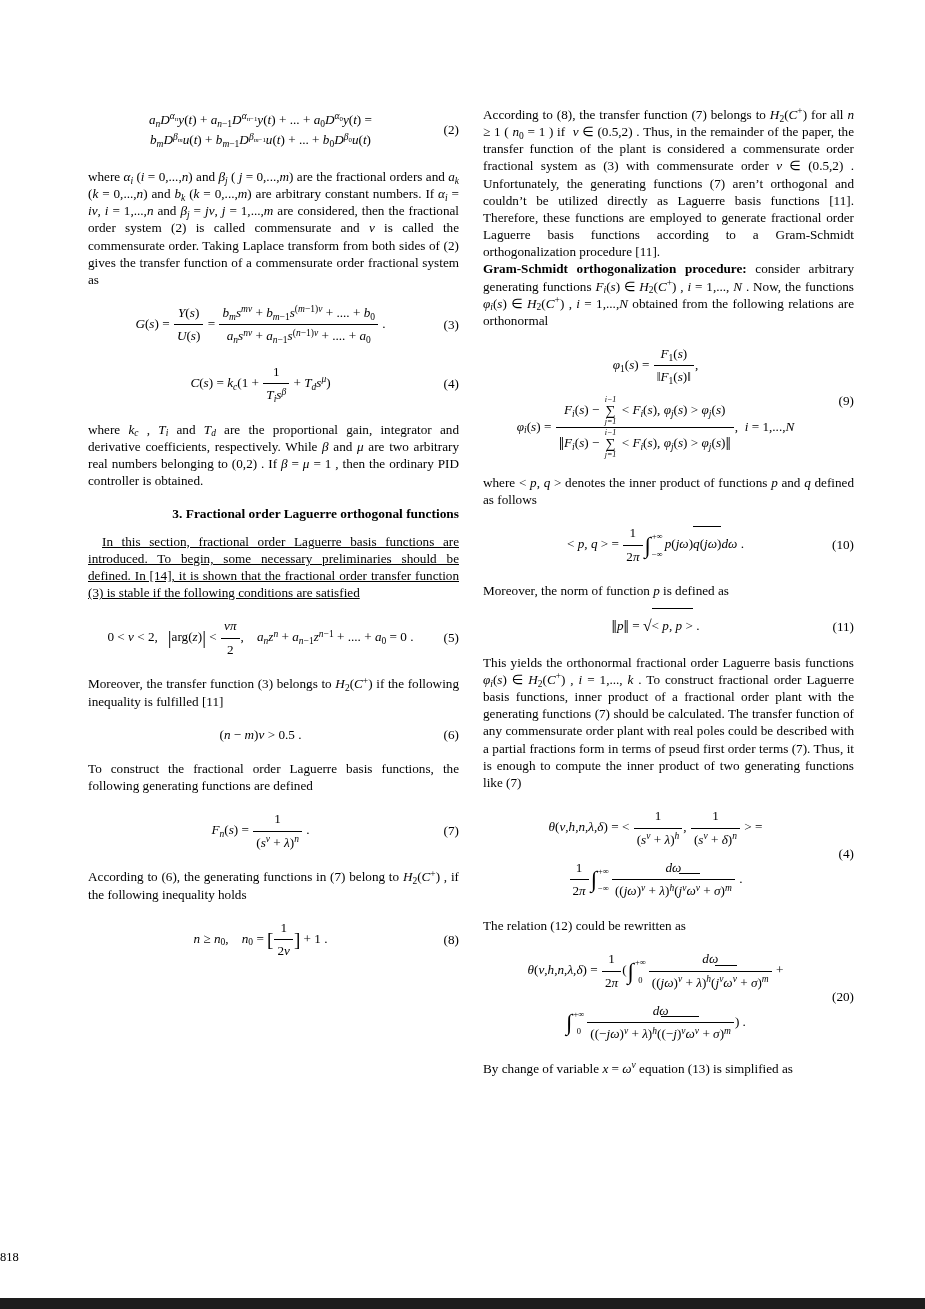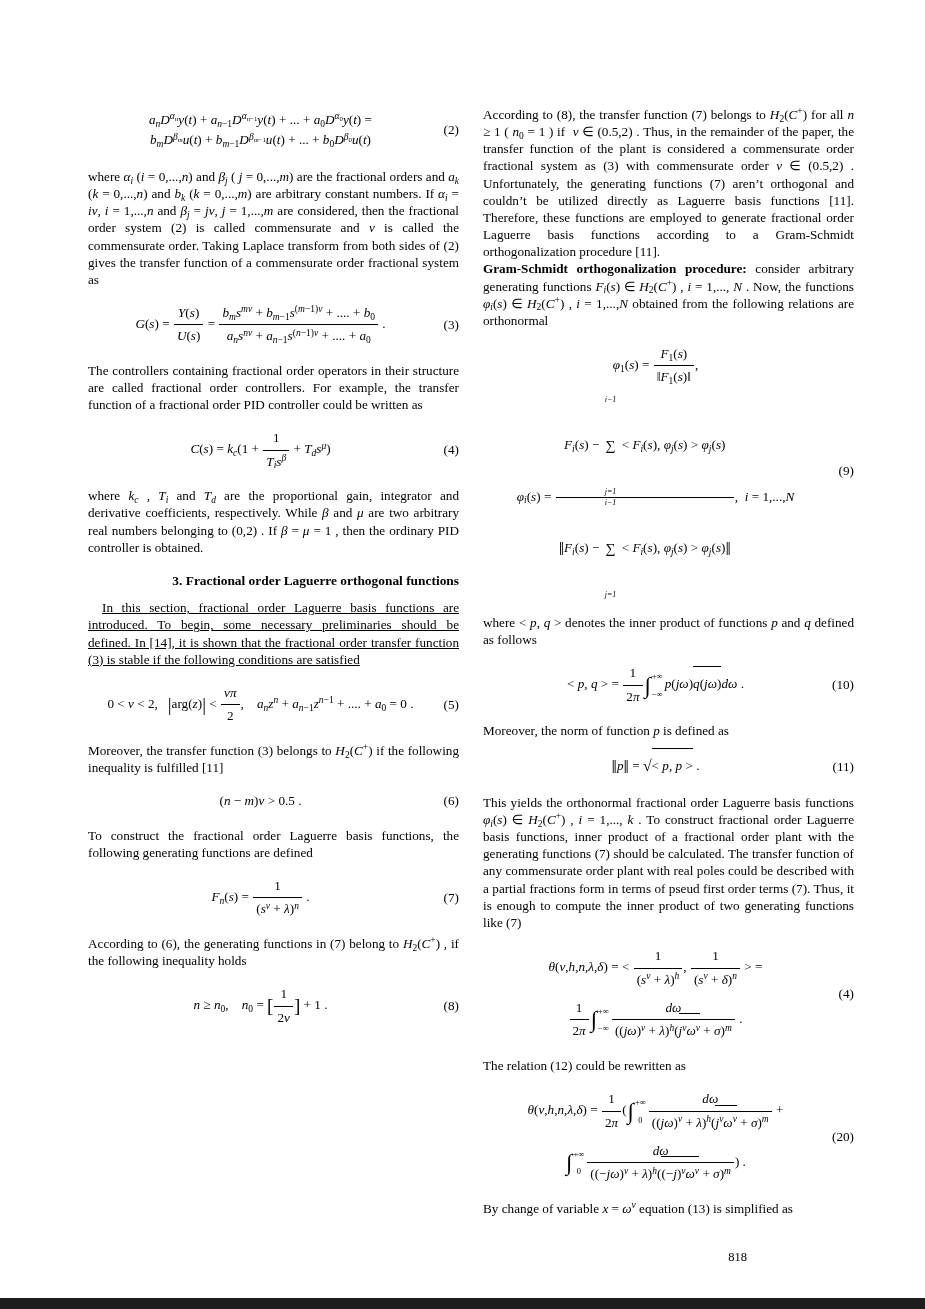--- a/index.html
+++ b/index.html
@@ -34,35 +34,35 @@
   .mt { margin-top:8px; }
 
   sub, sup { font-size:0.72em; line-height:0; position:relative; vertical-align:baseline; }
   sup { top:-0.5em; }
   sub { top:0.28em; }
 
   .frac { display:inline-block; vertical-align:middle; text-align:center; margin:0 1px; }
   .frac > .num { display:block; padding:0 3px 1px 3px; }
   .frac > .den { display:block; border-top:1px solid #000; padding:1px 3px 0 3px; }
 
-  .sum { display:inline-flex; flex-direction:column; align-items:center; vertical-align:middle; line-height:1; margin:0 2px;gap:35px; }
+  .sum { display:inline-flex; flex-direction:column; align-items:center; vertical-align:middle; line-height:1; margin:0 2px; }
   .sum .lim { font-size:8px; font-style:italic; }
   .sum .sym { font-size:14px; line-height:1; }
 
   .intw { display:inline-flex; align-items:center; vertical-align:middle; margin:0 2px 0 1px; }
   .intw .sym { font-size:23px; line-height:1; font-style:normal; }
   .intw .lims { display:flex; flex-direction:column; justify-content:space-between; height:26px; font-size:8.5px; line-height:1; margin-left:1px; }
 
   .ol { border-top:1px solid #000; padding-top:9px; }
   .bigb { font-size:1.45em; vertical-align:middle; line-height:1; font-weight:normal; }
   .sqrt { font-size:1.2em; vertical-align:-1px; }
 
   .footer {
     position:absolute; top:1250px; left:0; width:747px;
-    text-align:right; font-size:12.5px;
+    text-align:left; font-size:12.5px;
   }
   .bottom-edge {
     position:absolute; bottom:0; left:0; width:925px; height:11px;
     background:#1d1d1d;
   }
 </style>
 </head>
 <body>
 
 <div class="content">
@@ -74,21 +74,20 @@
       <div class="eqnum">(2)</div>
     </div>
 
     <p>where <i>α</i><sub><i>i</i></sub> (<i>i</i> = 0,...,<i>n</i>) and <i>β</i><sub><i>j</i></sub> ( <i>j</i> = 0,...,<i>m</i>) are the fractional orders and <i>a</i><sub><i>k</i></sub> (<i>k</i> = 0,...,<i>n</i>) and <i>b</i><sub><i>k</i></sub> (<i>k</i> = 0,...,<i>m</i>) are arbitrary constant numbers. If <i>α</i><sub><i>i</i></sub> = <i>iv</i>, <i>i</i> = 1,...,<i>n</i> and <i>β</i><sub><i>j</i></sub> = <i>jv</i>, <i>j</i> = 1,...,<i>m</i> are considered, then the fractional order system (2) is called commensurate and <i>v</i> is called the commensurate order. Taking Laplace transform from both sides of (2) gives the transfer function of a commensurate order fractional system as</p>
 
     <div class="eq">
       <div class="eqbody"><i>G</i>(<i>s</i>) = <span class="frac"><span class="num"><i>Y</i>(<i>s</i>)</span><span class="den"><i>U</i>(<i>s</i>)</span></span> = <span class="frac"><span class="num"><i>b</i><sub><i>m</i></sub><i>s</i><sup><i>mv</i></sup> + <i>b</i><sub><i>m</i>−1</sub><i>s</i><sup>(<i>m</i>−1)<i>v</i></sup> + .... + <i>b</i><sub>0</sub></span><span class="den"><i>a</i><sub><i>n</i></sub><i>s</i><sup><i>nv</i></sup> + <i>a</i><sub><i>n</i>−1</sub><i>s</i><sup>(<i>n</i>−1)<i>v</i></sup> + .... + <i>a</i><sub>0</sub></span></span> .</div>
       <div class="eqnum">(3)</div>
     </div>
 
-    <p>The controllers containing fractional order operators in their structure are called fractional order controllers. For example, the transfer function of a fractional order PID controller could be written as</p>
 
     <div class="eq">
       <div class="eqbody"><i>C</i>(<i>s</i>) = <i>k</i><sub><i>c</i></sub>(1 + <span class="frac"><span class="num">1</span><span class="den"><i>T</i><sub><i>i</i></sub><i>s</i><sup><i>β</i></sup></span></span> + <i>T</i><sub><i>d</i></sub><i>s</i><sup><i>μ</i></sup>)</div>
       <div class="eqnum">(4)</div>
     </div>
 
     <p>where <i>k</i><sub><i>c</i></sub> , <i>T</i><sub><i>i</i></sub> and <i>T</i><sub><i>d</i></sub> are the proportional gain, integrator and derivative coefficients, respectively. While <i>β</i> and <i>μ</i> are two arbitrary real numbers belonging to (0,2) . If <i>β</i> = <i>μ</i> = 1 , then the ordinary PID controller is obtained.</p>
 
     <div class="section-heading">3. Fractional order Laguerre orthogonal functions</div>
 

